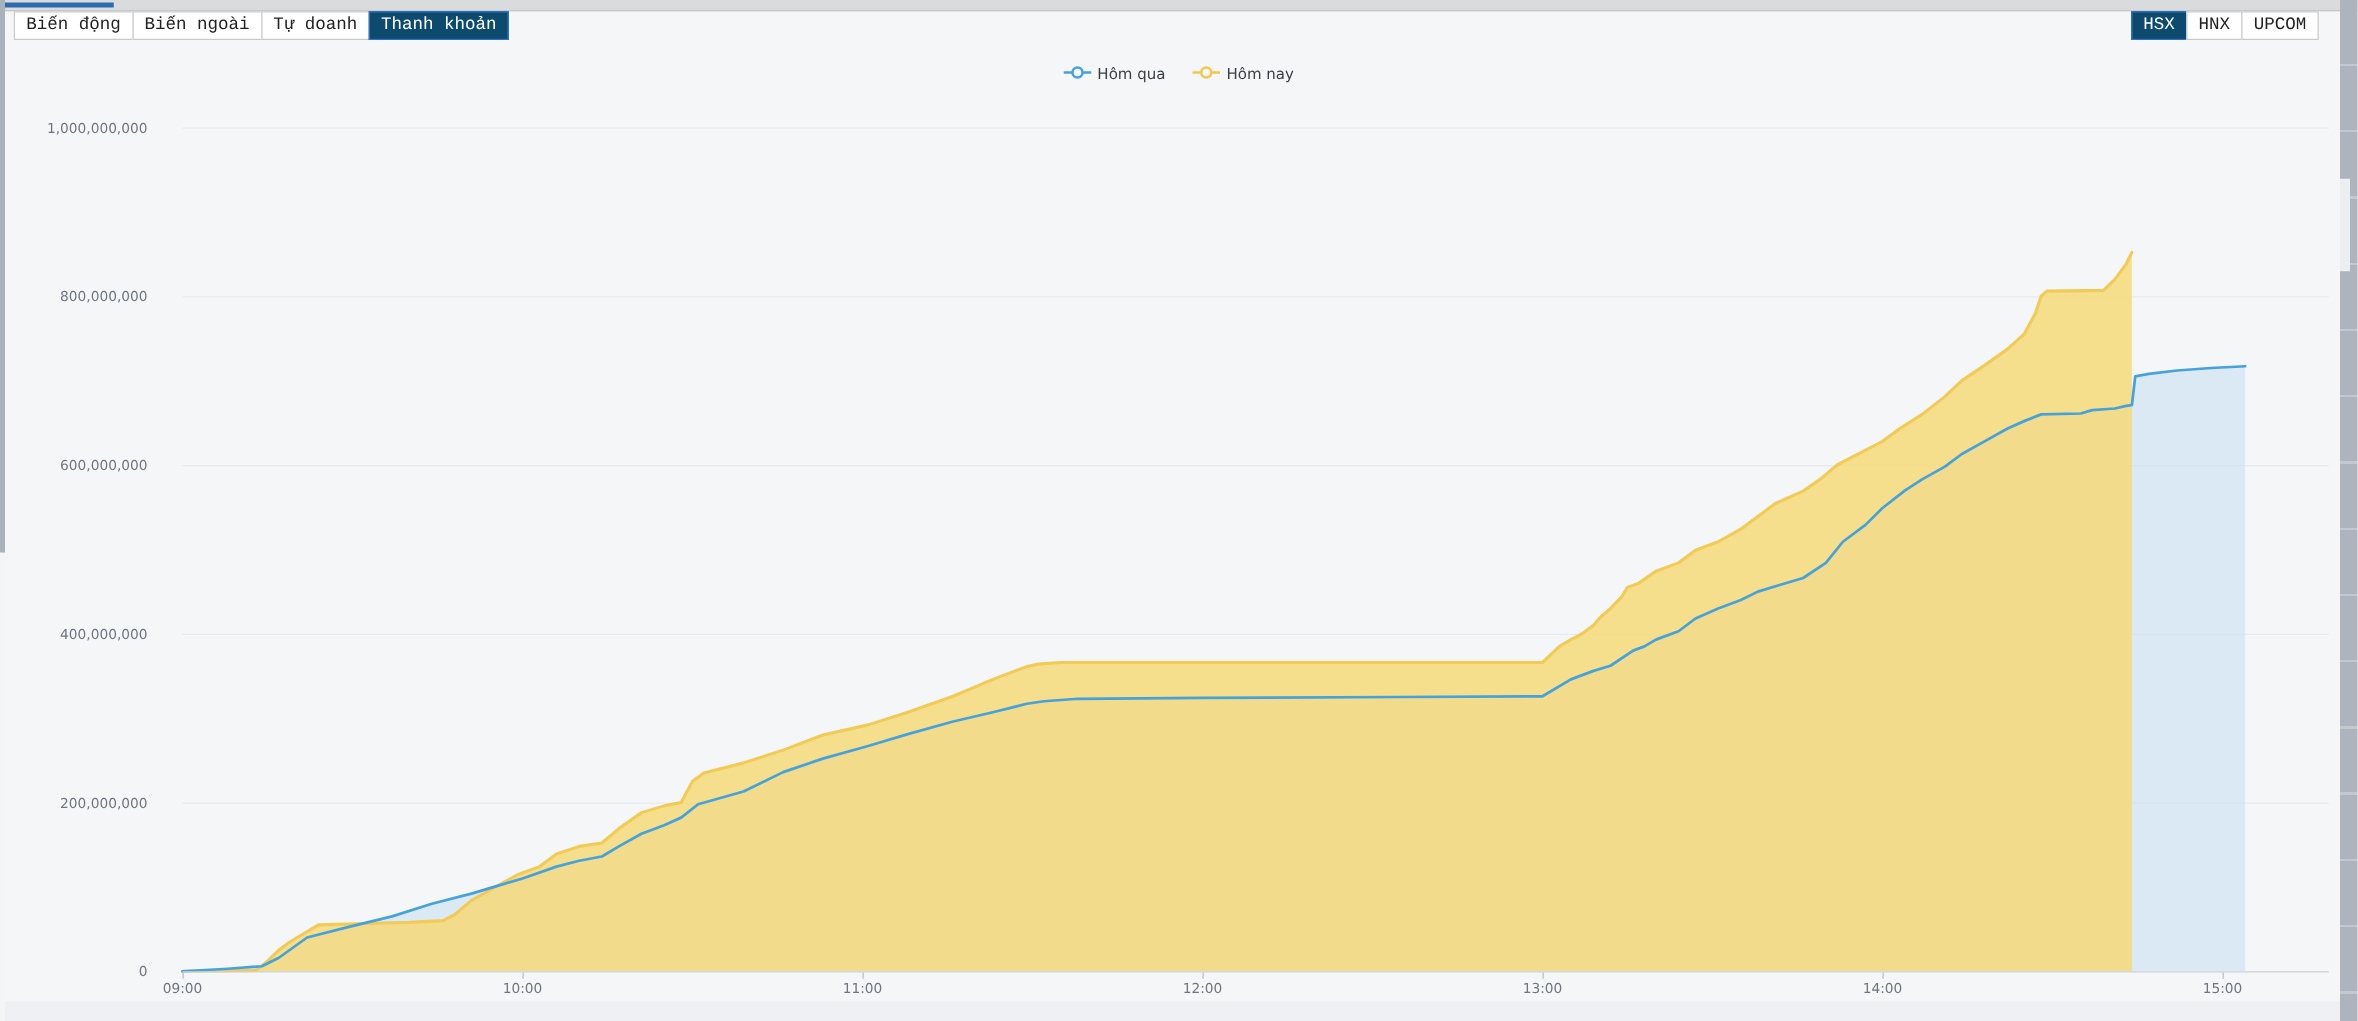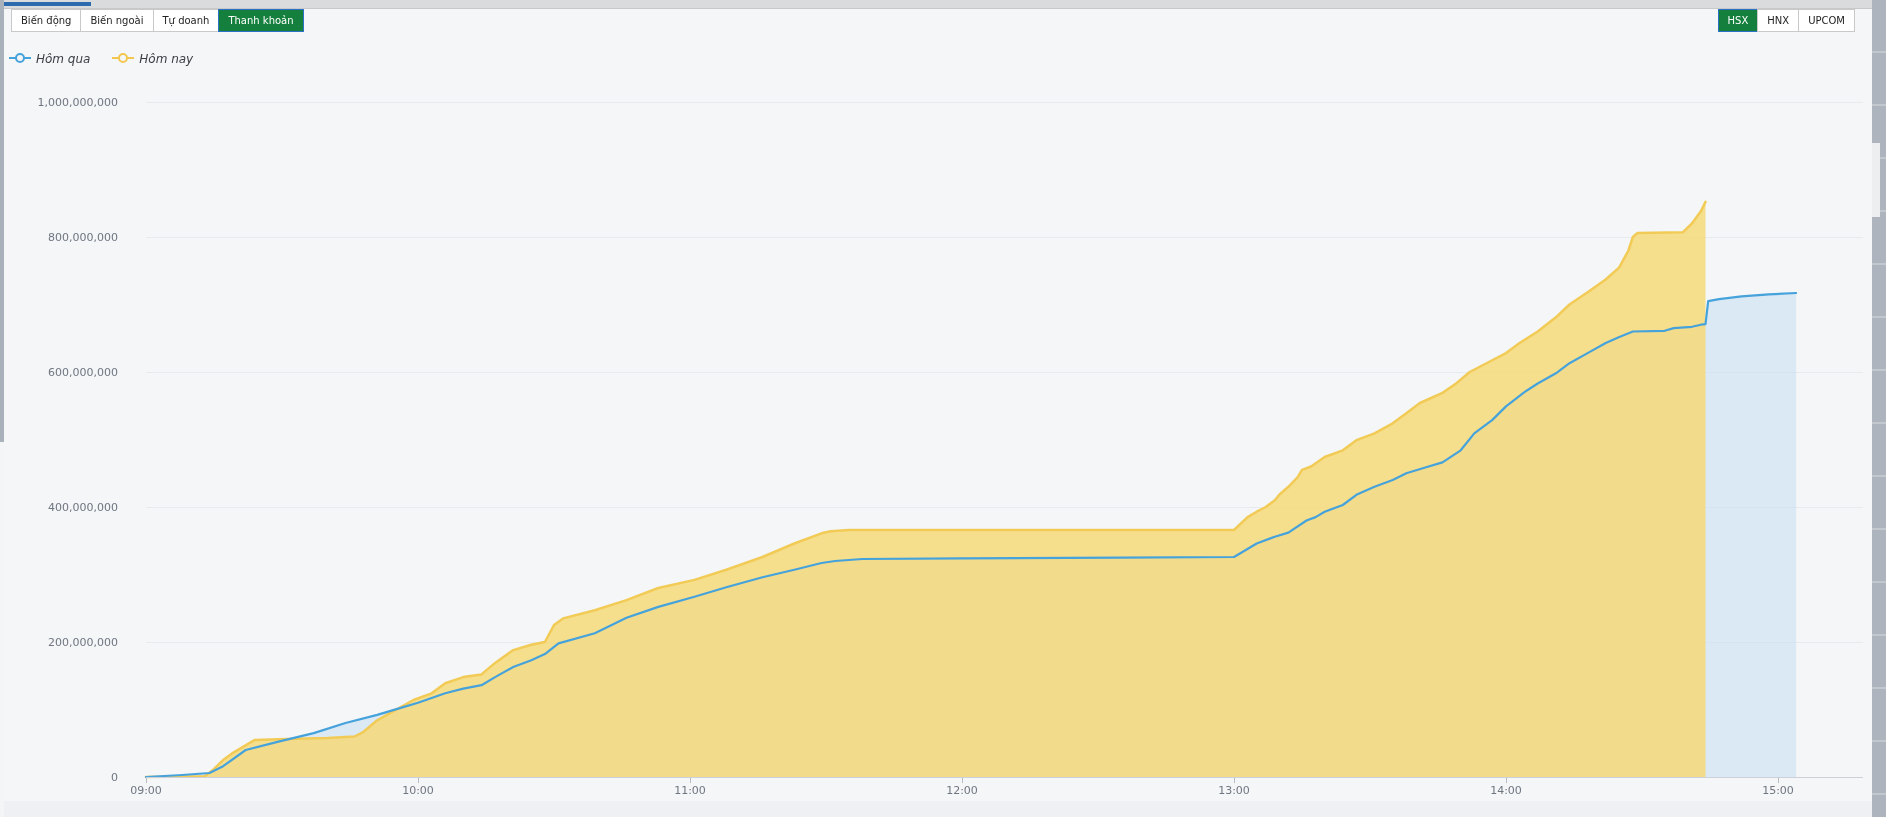--- a/index.html
+++ b/index.html
@@ -17,26 +17,26 @@
     position:absolute;right:0;top:0;width:14px;height:817px;background:#adb4be;
     background-image:repeating-linear-gradient(to bottom,#adb4be 0px,#adb4be 51px,#c3c8cf 51px,#c3c8cf 53px);
   }
   .right-strip .thumb{position:absolute;left:0;top:143px;width:8px;height:74px;background:#eceef0;}
   
   .tabbar{position:absolute;left:11px;top:9px;white-space:nowrap;}
   .xbar{position:absolute;right:31px;top:9px;white-space:nowrap;}
   .btn{
     display:inline-block;box-sizing:border-box;height:23px;line-height:19px;
     padding:1px 9px;margin-left:-1px;border:1px solid #c9c9c9;background:#fff;
-    color:#222;font-size:10px;cursor:pointer;vertical-align:top;
+    color:#222;font-size:14px;cursor:pointer;vertical-align:top;font-family:Liberation Mono, monospace;
   }
   .btn:first-child{margin-left:0;}
-  .btn.active{background:#15803d;border-color:#2d71c6;color:#fff;}
+  .btn.active{background:#0c4a6e;border-color:#2d71c6;color:#fff;}
   
-  .legend{position:absolute;left:0;top:52px;width:1886px;font-size:12px;color:#3a3f45;font-style:italic;}
+  .legend{position:absolute;left:0;top:52px;width:1886px;text-align:center;font-size:12px;color:#3a3f45;}
   .legend-item{display:inline-block;margin:0 9px;cursor:pointer;}
   .lg-marker{position:relative;display:inline-block;width:22px;height:11px;vertical-align:-1px;margin-right:5px;}
   .lg-line{position:absolute;left:0;right:0;top:4px;height:2px;background:currentColor;}
   .lg-circle{position:absolute;left:50%;top:5px;transform:translate(-50%,-50%);width:6px;height:6px;border:2px solid currentColor;border-radius:50%;background:#f4f6f8;}
   .lg-label{display:inline-block;}
   
   .chart-zone{position:absolute;left:4px;top:9px;right:14px;bottom:16px;background:#f4f6f8;}
   .bottom-strip{position:absolute;left:4px;bottom:0;right:14px;height:16px;background:#eef0f3;}
   svg{position:absolute;left:0;top:0;}
 </style>

